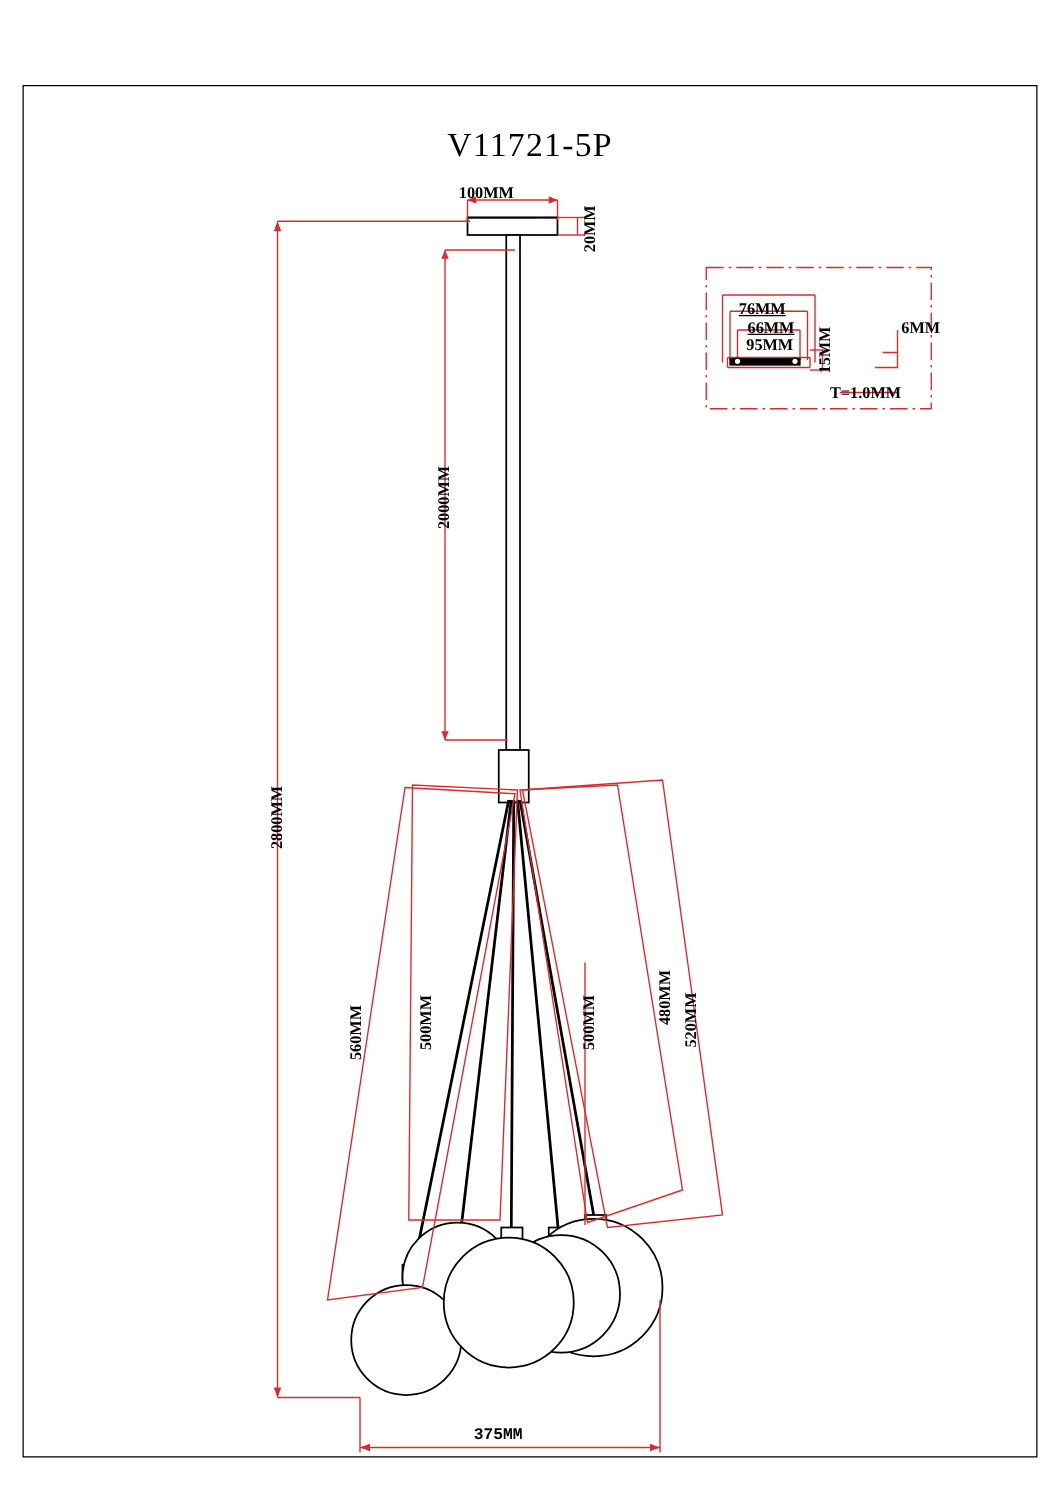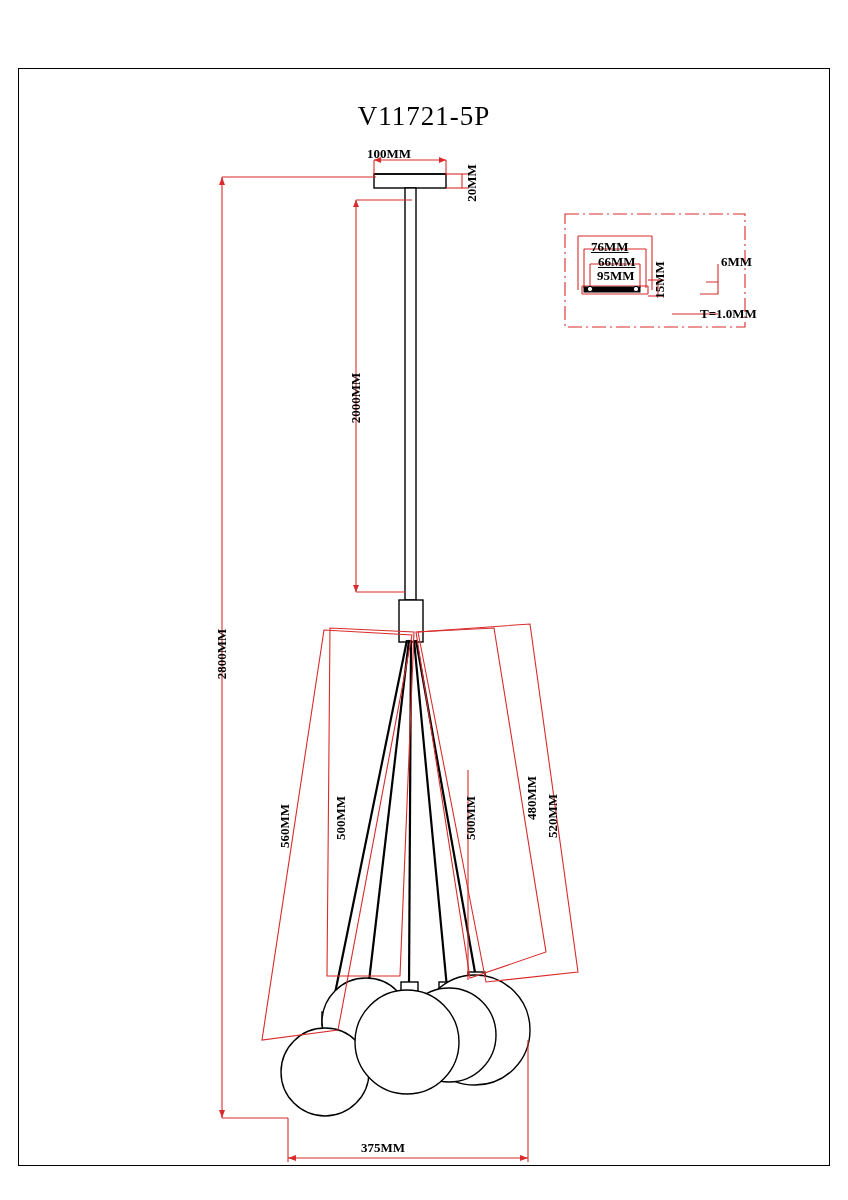--- a/index.html
+++ b/index.html
@@ -178,32 +178,32 @@
   </svg>
 
   <div class="dim-label" style="left:367px; top:146px;">100MM</div>
 
   <div class="dim-label vert" style="left:449px; top:175px; width:46px; text-align:center;">20MM</div>
 
   <div class="dim-label vert" style="left:308px; top:390px; width:95px; text-align:center;">2000MM</div>
 
   <div class="dim-label vert" style="left:174px; top:646px; width:95px; text-align:center;">2800MM</div>
 
-  <div class="dim-label" style="left:361px; top:1140px;">375MM</div>
+  <div class="dim-label" style="left:379px; top:1140px;font-family:Liberation Mono, monospace;">375MM</div>
 
   <div class="dim-label vert" style="left:245px; top:818px; width:80px; text-align:center;">560MM</div>
 
   <div class="dim-label vert" style="left:301px; top:810px; width:80px; text-align:center;">500MM</div>
 
   <div class="dim-label vert" style="left:431px; top:810px; width:80px; text-align:center;">500MM</div>
 
   <div class="dim-label vert" style="left:492px; top:790px; width:80px; text-align:center;">480MM</div>
 
   <div class="dim-label vert" style="left:513px; top:808px; width:80px; text-align:center;">520MM</div>
 
   <div class="dim-label" style="left:597px; top:224px;margin-top:44px;">95MM</div>
   <div class="dim-label" style="left:591px; top:239px;text-decoration:underline;">76MM</div>
   <div class="dim-label" style="left:598px; top:254px;text-decoration:underline;">66MM</div>
   <div class="dim-label vert" style="left:637px; top:272px; width:46px; text-align:center;">15MM</div>
   <div class="dim-label" style="left:721px; top:254px;">6MM</div>
-  <div class="dim-label" style="left:664px; top:306px;margin-left:36px;">T=1.0MM</div>
+  <div class="dim-label" style="left:664px; top:306px;">T=1.0MM</div>
 
 </div>
 
 </body></html>

